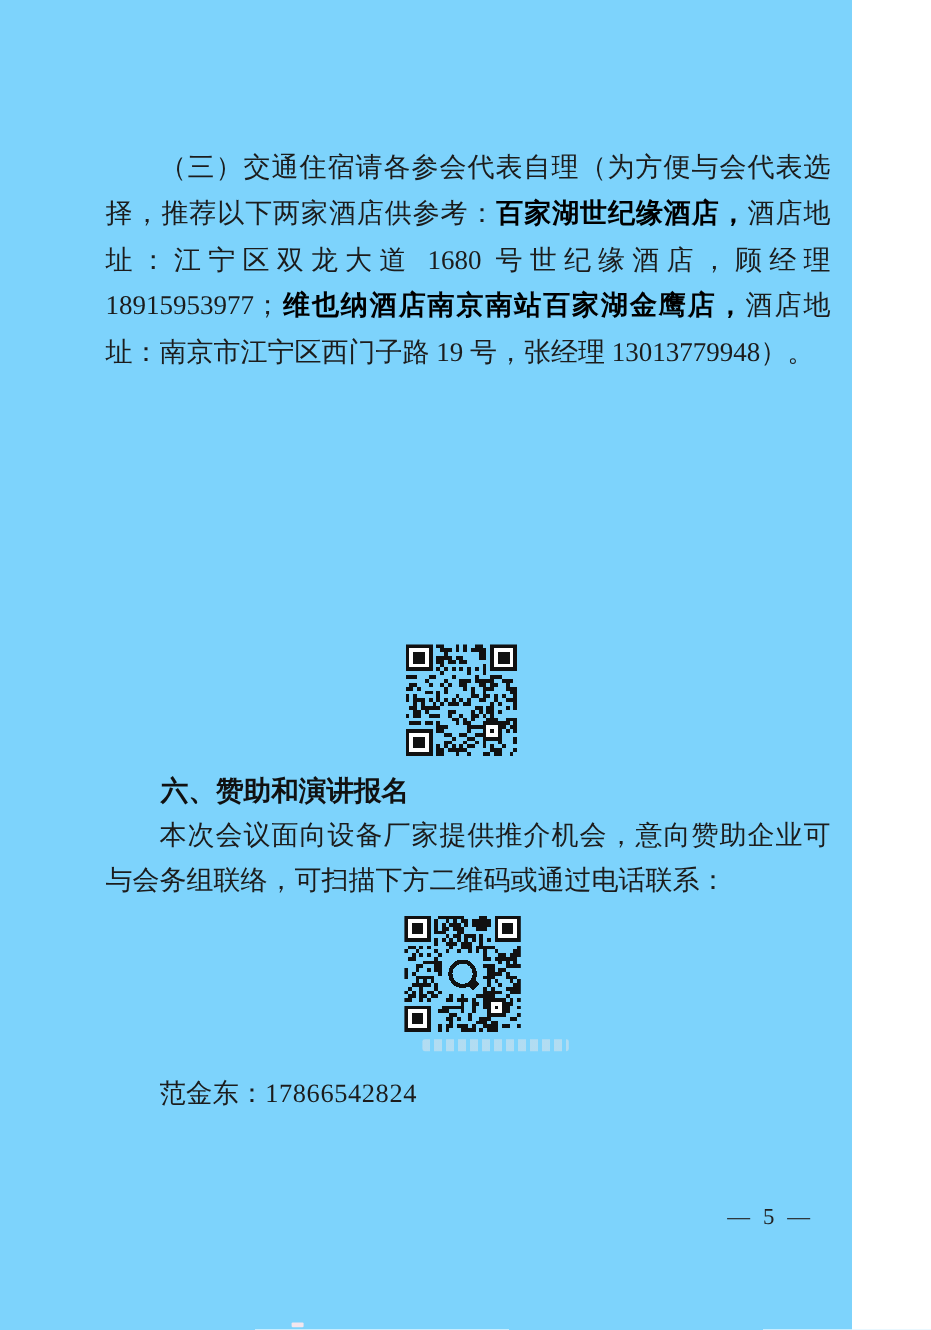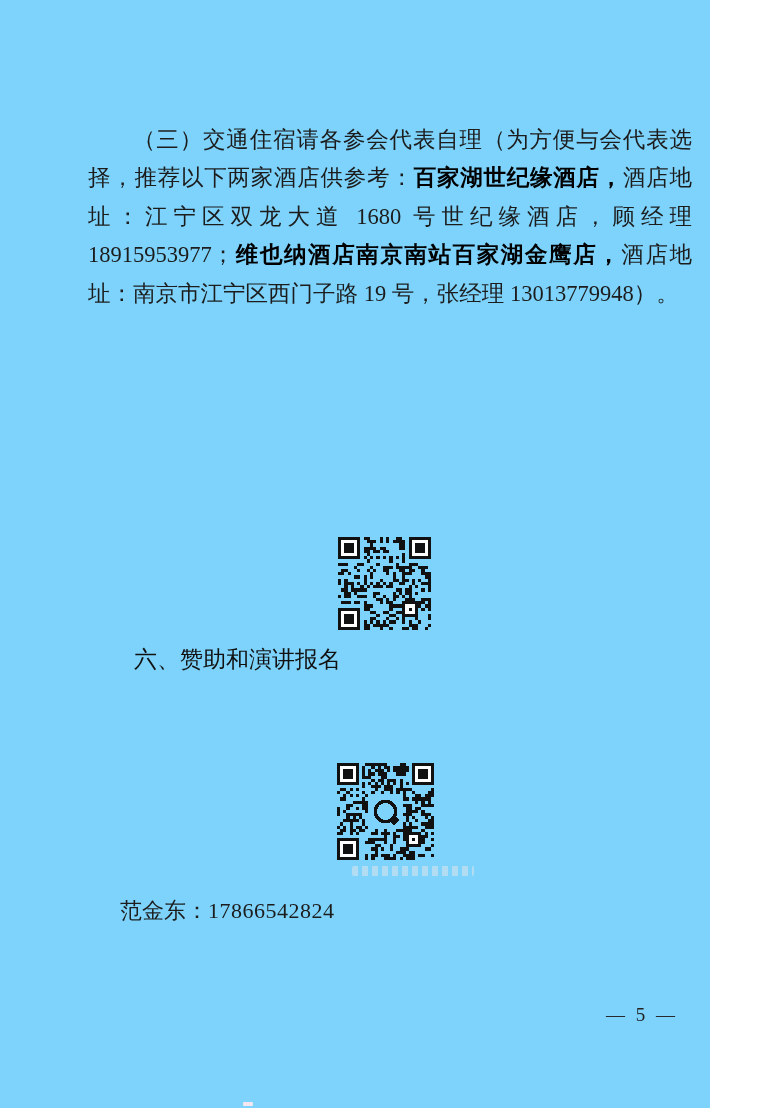--- a/index.html
+++ b/index.html
@@ -14,33 +14,33 @@
   .body-block{
     position:absolute;left:88px;width:604px;
     font-size:22.5px;line-height:38.4px;
     text-align:justify;
   }
   .body-block p{margin:0;text-indent:2em;}
   .bold{font-weight:700;color:#000;}
   .section-heading{
     position:absolute;left:88px;width:604px;
     font-size:23px;line-height:38px;
-    font-weight:400;color:#111;
+    font-weight:700;color:#111;
     font-family:"Liberation Sans","DejaVu Sans",sans-serif;
     text-indent:2em;margin:0;
   }
   .qr-wrap{position:absolute;}
   .qr-wrap svg{display:block;width:100%;height:100%;}
   .qr-caption-faint{
     position:absolute;left:352px;top:866px;width:122px;height:10px;
     background:repeating-linear-gradient(90deg,#dde4ea 0 6px,rgba(255,255,255,0) 6px 10px);
     opacity:.55;border-radius:2px;
   }
   .contacts{
-    position:absolute;left:120px;top:892px;
+    position:absolute;left:133px;top:892px;
     font-size:22px;line-height:38.4px;
   }
   .contact-row{white-space:nowrap;}
   .contact-phone{letter-spacing:.5px;}
   .page-number{
     position:absolute;left:606px;top:1004px;
     font-size:19px;letter-spacing:3px;color:#222;
     font-family:"Liberation Serif","DejaVu Serif",serif;
   }
   .scan-artifact{
@@ -339,20 +339,23 @@
           <rect x="2" y="24" width="3" height="3"></rect>
           <rect x="20" y="20" width="5" height="5"></rect>
           <rect x="21" y="21" width="3" height="3" fill="#fff"></rect>
           <rect x="22" y="22" width="1" height="1"></rect>
         </g>
       </svg>
   </div>
 
   <h3 class="section-heading" style="top:640px;">六、赞助和演讲报名</h3>
 
+  <div class="body-block" style="top:677px;">
+    <p>本次会议面向设备厂家提供推介机会，意向赞助企业可与会务组联络，可扫描下方二维码或通过电话联系：</p>
+  </div>
 
   <div class="qr-wrap" style="left:337px;top:763px;width:97px;height:97px;">
     <svg id="qr2" xmlns="http://www.w3.org/2000/svg" shape-rendering="crispEdges" viewBox="0 0 31 31">
         <g fill="#111">
           <rect x="9" y="0" width="1" height="1"></rect>
           <rect x="10" y="0" width="1" height="1"></rect>
           <rect x="11" y="0" width="1" height="1"></rect>
           <rect x="12" y="0" width="1" height="1"></rect>
           <rect x="13" y="0" width="1" height="1"></rect>
           <rect x="14" y="0" width="1" height="1"></rect>

